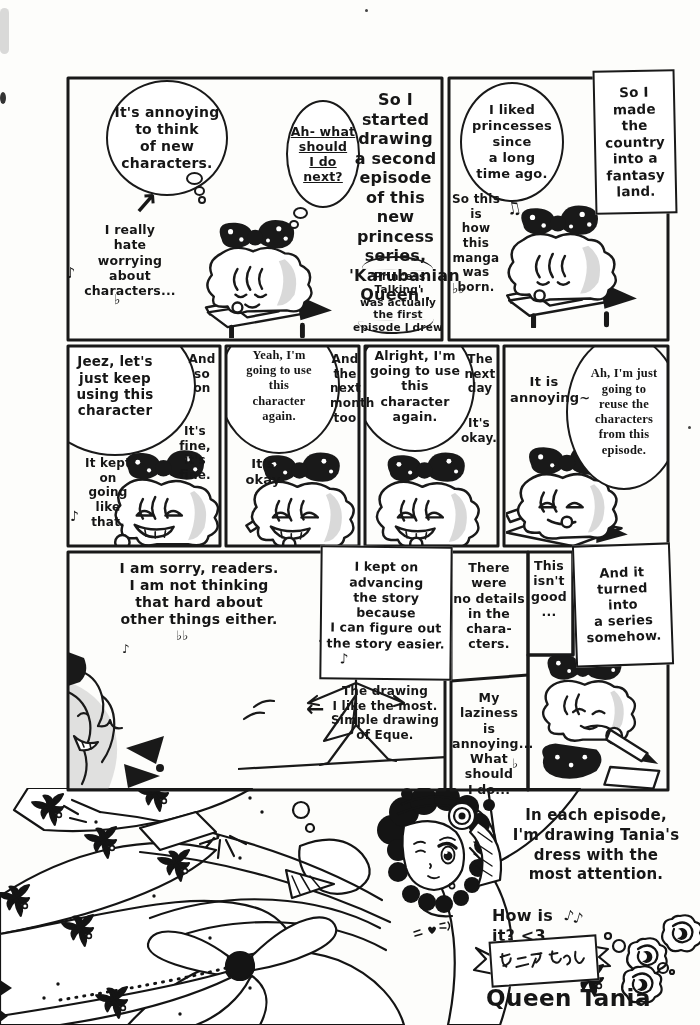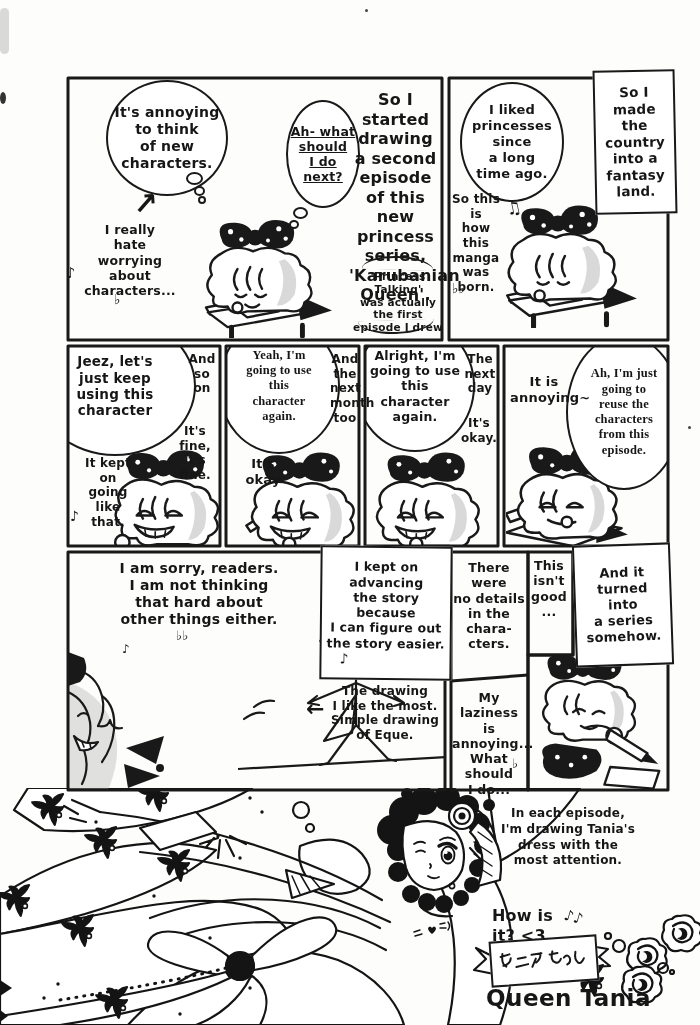--- a/index.html
+++ b/index.html
@@ -556,21 +556,21 @@
       <path d="M365,346 H498 V546 H365 Z"></path>
       <path d="M504,346 H668 V546 H504 Z"></path>
       <path d="M68,552 H445 V790 H68 Z"></path>
       <path d="M451,552 H528 V790 H451 Z"></path>
       <path d="M451,681 L528,675"></path>
       <path d="M528,552 H573 V655 H528 Z"></path>
       <path d="M573,552 H668 V790 H528 V655 H573 Z"></path>
     </g>
   </svg>
 
-  <div class="t" style="left:464px;top:806px;width:208px;font-size:12px;line-height:1.32;">In each episode,
+  <div class="t" style="left:492px;top:806px;width:208px;font-size:15px;line-height:1.32;">In each episode,
 I'm drawing Tania's
 dress with the
 most attention.</div>
   <div class="t" style="left:492px;top:906px;width:88px;font-size:16px;text-align:left;">How is
 it? &lt;3</div>
   <span class="note" style="left:564px;top:908px;font-size:15px;transform:rotate(16deg);">♪♪</span>
 
   <div class="obox" style="left:490px;top:938px;width:104px;height:42px;transform:rotate(-4deg);border-width:2.2px;" aria-label="タニアちゃん">
     <svg width="92" height="24" viewBox="0 0 92 24">
       <g fill="none" stroke="#191919" stroke-width="2" stroke-linecap="round">

